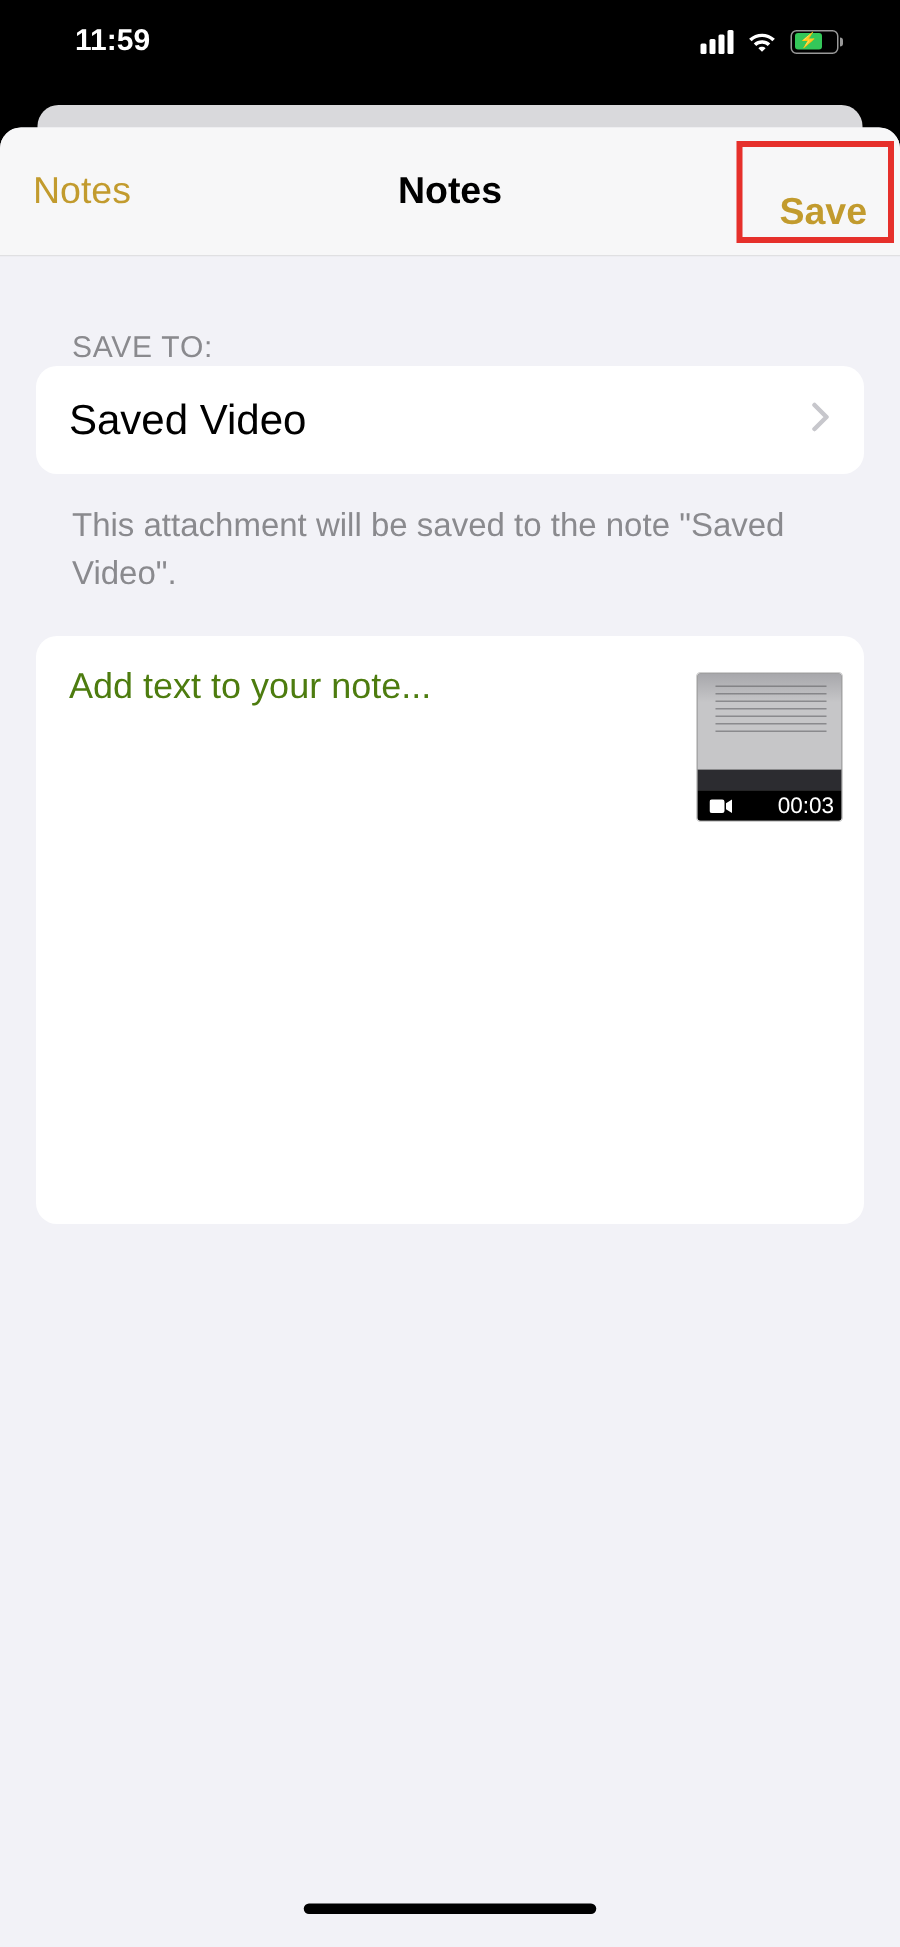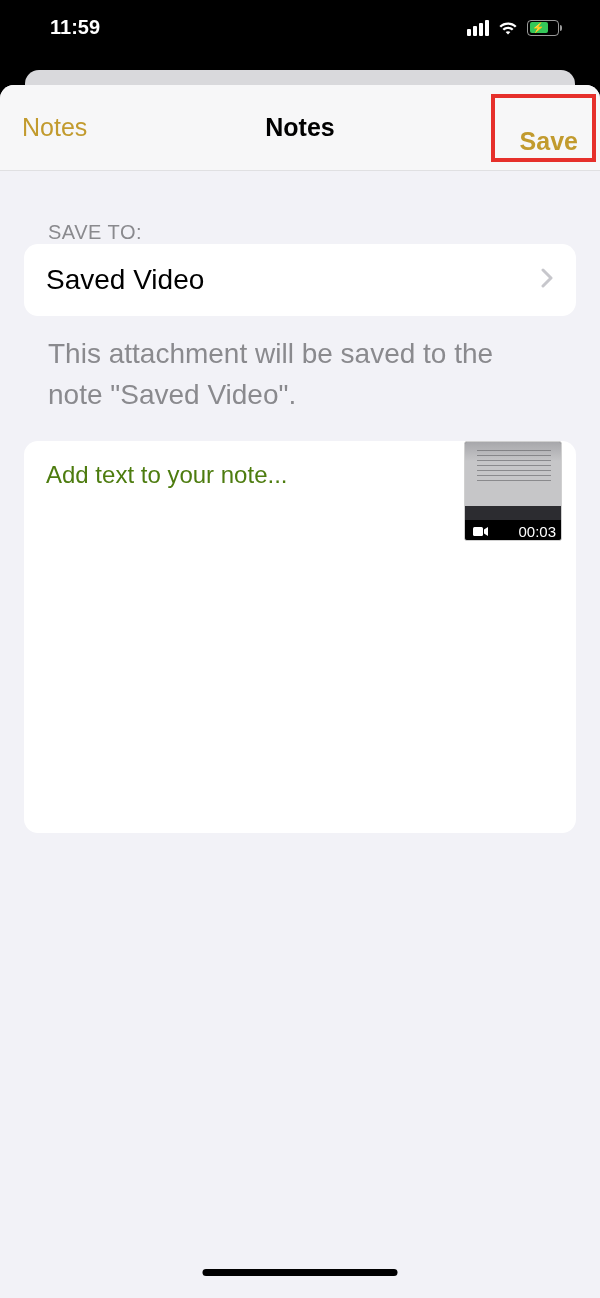--- a/index.html
+++ b/index.html
@@ -158,39 +158,39 @@
     }
     .dest-label {
       color: #000;
       font-size: 28px;
     }
     .chevron {
       color: #c7c7cc;
     }
     .explain {
       color: #8a8a8e;
-      font-size: 28px;
+      font-size: 22px;
       line-height: 1.45;
       margin: 18px 24px 0 24px;
     }
     .note-card {
       background: #fff;
       border-radius: 14px;
       margin-top: 26px;
       padding: 20px 22px;
       height: 392px;
       position: relative;
     }
     .note-placeholder {
       color: #4d7c0f;
       font-size: 24px;
     }
     .attachment {
       position: absolute;
-      top: 0;
+      top: 24px;
       right: 14px;
       width: 98px;
       height: 100px;
       background: #6b6b6b;
       border-radius: 3px;
       overflow: hidden;
       border: 1px solid #d0d0d0;
     }
     .attach-top {
       height: 64px;

